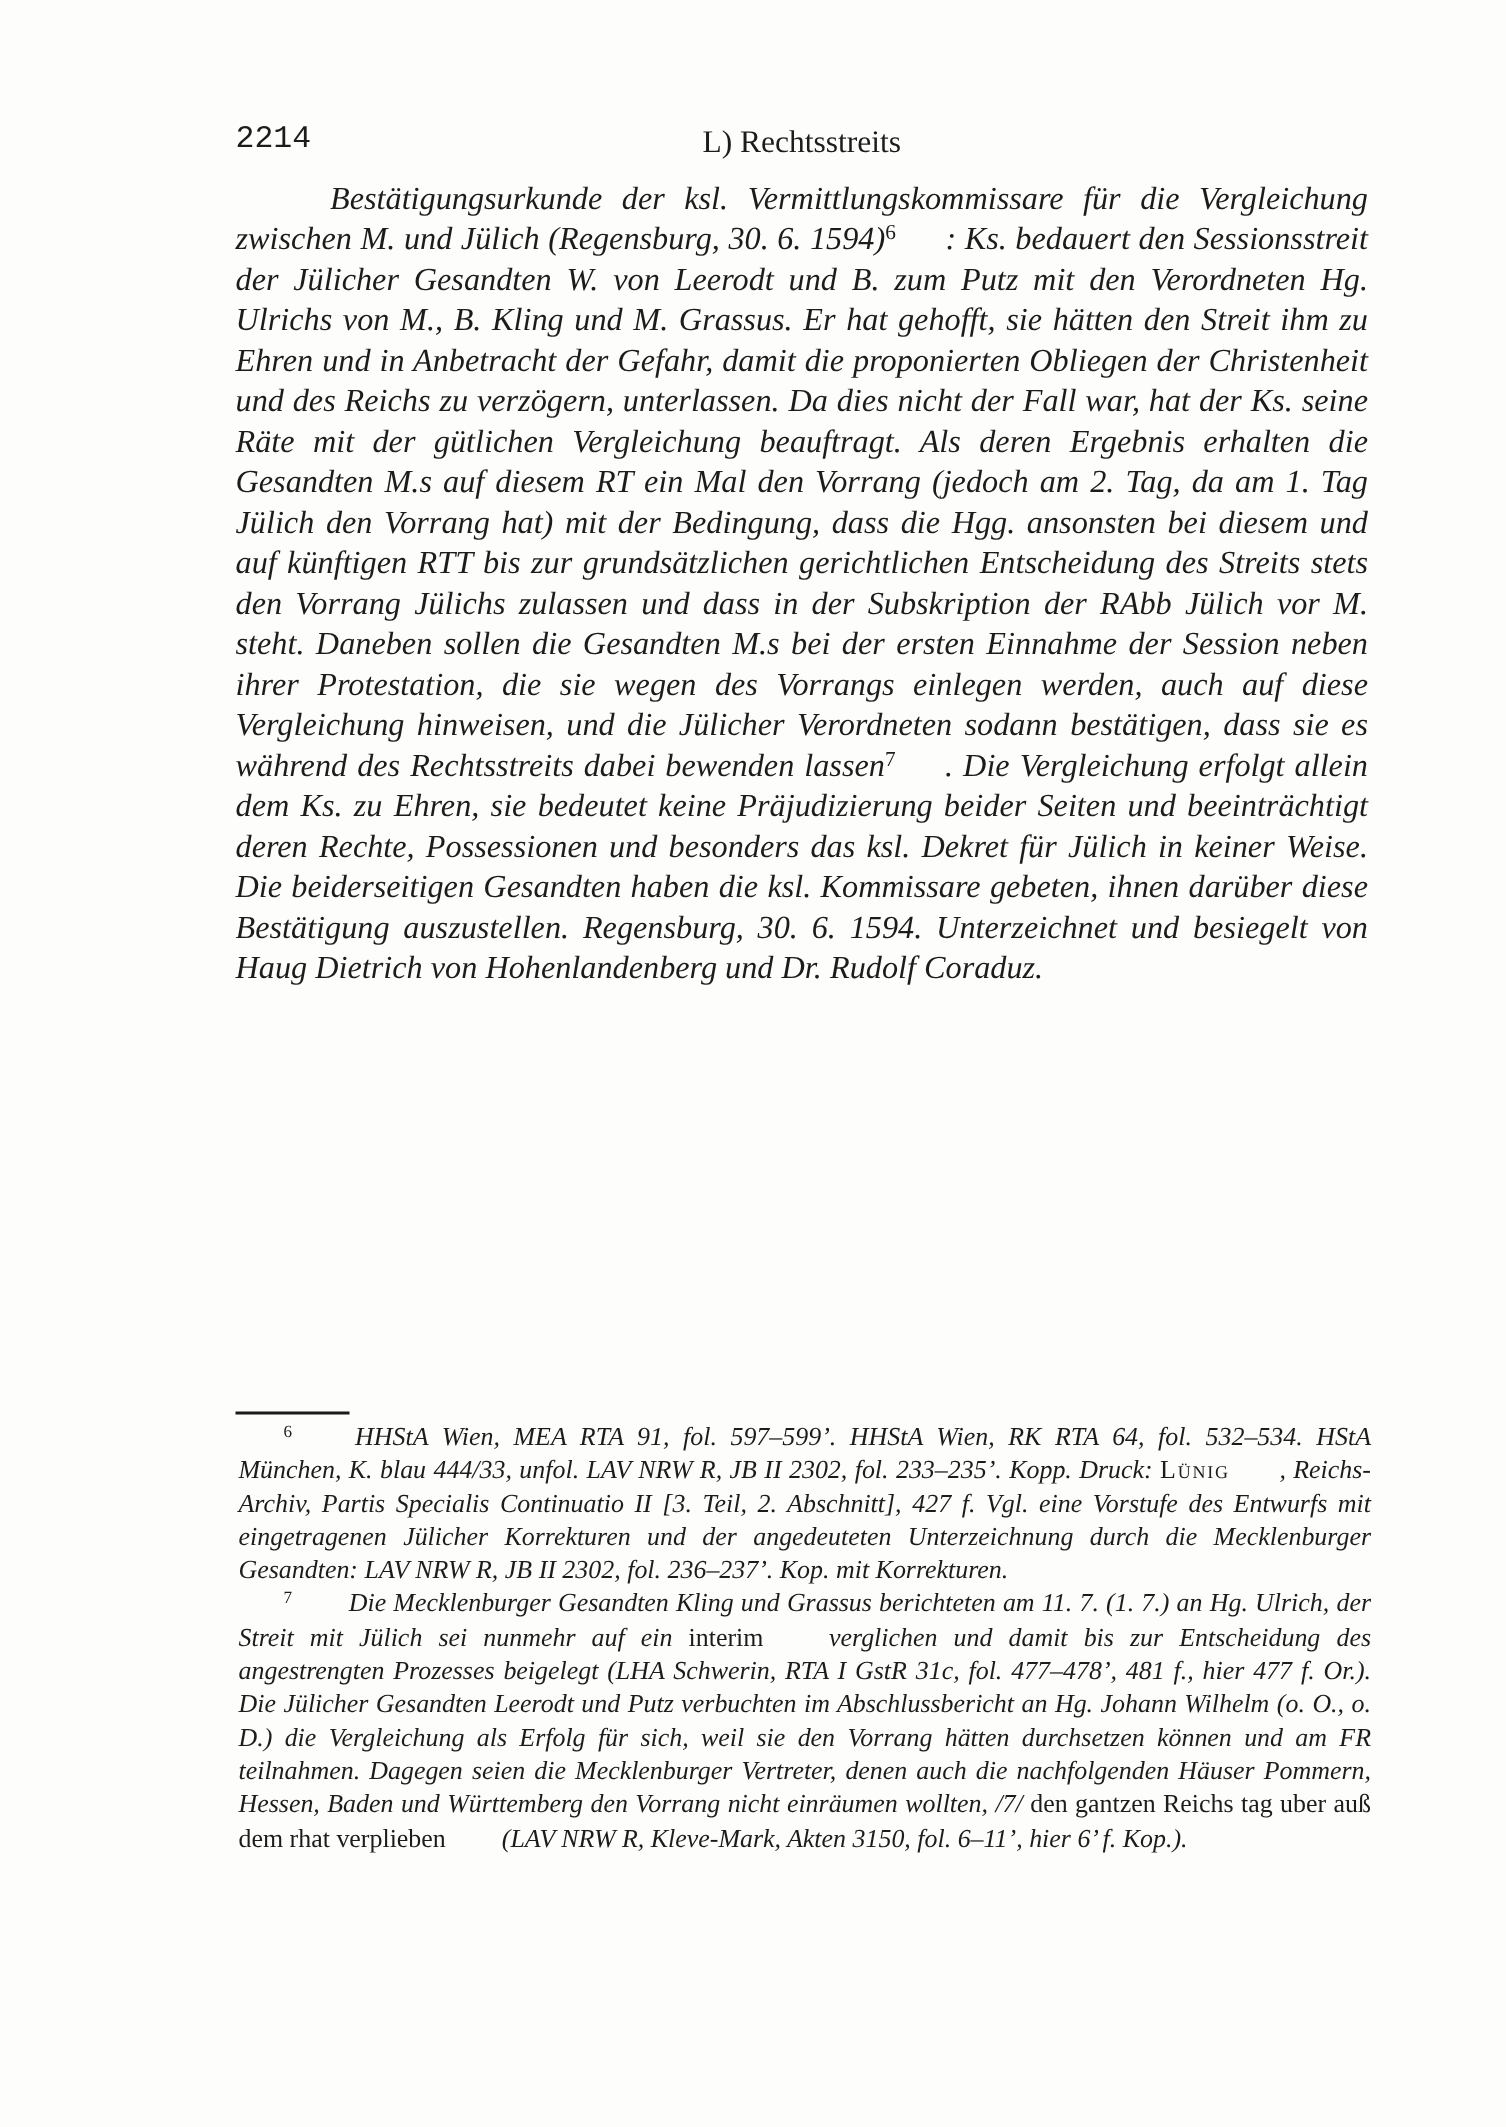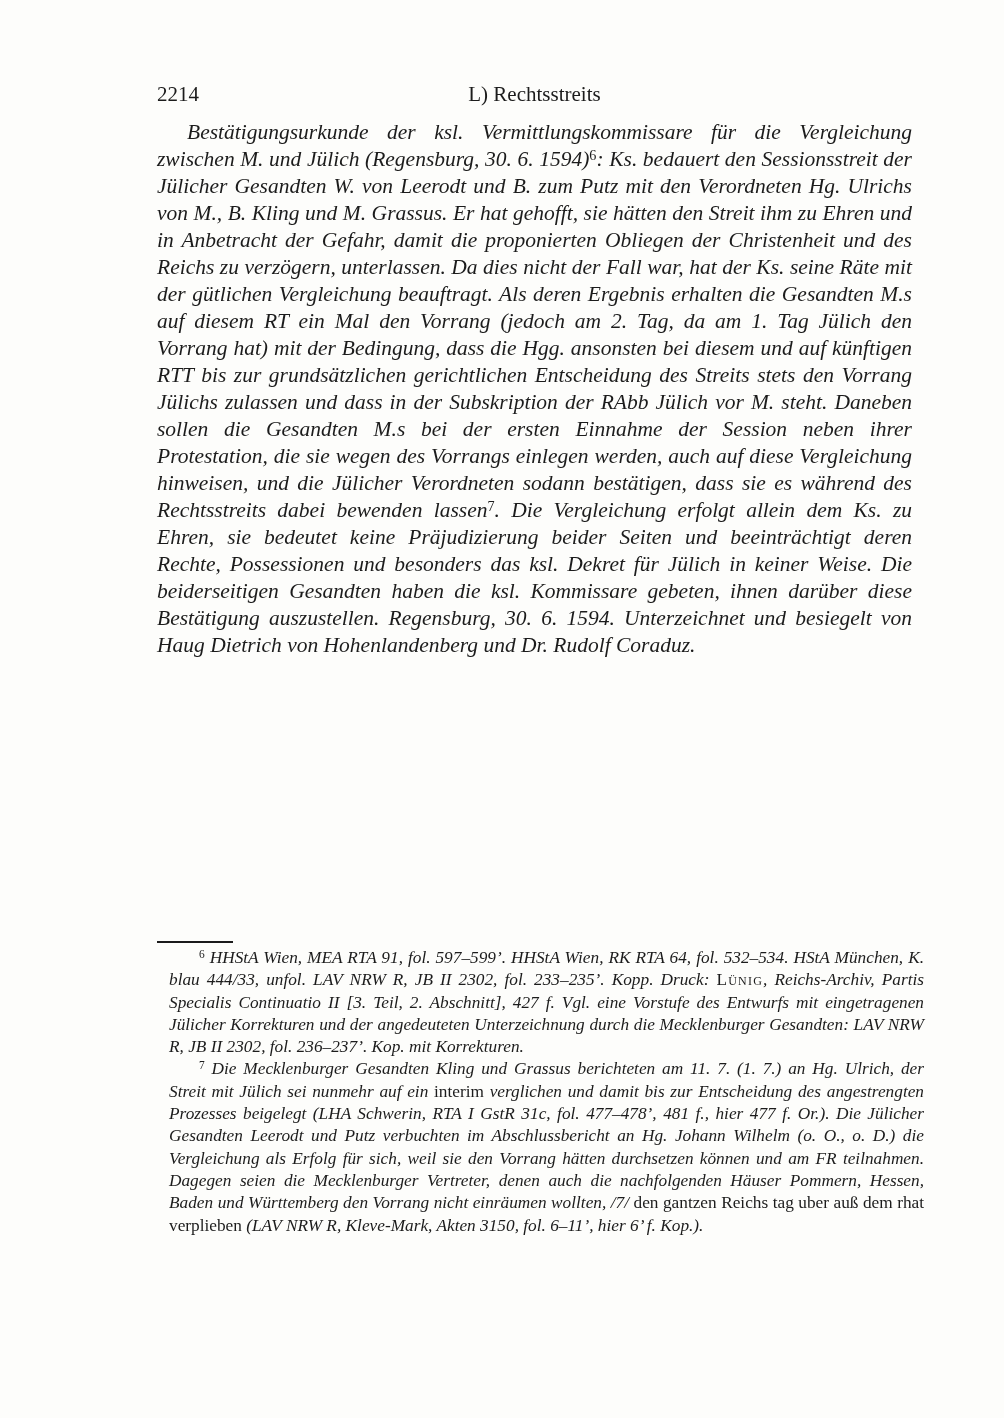--- a/index.html
+++ b/index.html
@@ -24,20 +24,21 @@
     top: 82px;
     width: 755px;
     font-size: 21px;
     line-height: 24px;
     font-style: normal;
   }
   .page-number {
     position: absolute;
     left: 0;
     top: 0;
+    font-family: Liberation Mono, monospace;
   }
   .running-head {
     display: block;
     text-align: center;
   }
   .body-text {
     position: absolute;
     left: 157px;
     top: 119px;
     width: 755px;
@@ -52,32 +53,32 @@
   .footnote-sep {
     position: absolute;
     left: 157px;
     top: 941px;
     width: 76px;
     height: 0;
     border-top: 2px solid #1b1b1b;
   }
   .footnotes {
     position: absolute;
-    left: 169px;
+    left: 159px;
     top: 947px;
     width: 755px;
     font-size: 17.3px;
     line-height: 22.3px;
     text-align: justify;
   }
   .footnotes p {
     margin: 0;
     text-indent: 30px;
   }
-  .seg-i { font-style: italic; }
+  .seg-i { font-style: italic; margin-left: 33px; }
   .seg-r { font-style: normal; }
   .seg-sc {
     font-style: normal;
     font-variant: small-caps;
     letter-spacing: 1.2px;
   }
   sup.seg-sup {
     font-style: normal;
     font-size: 66%;
     line-height: 0;

